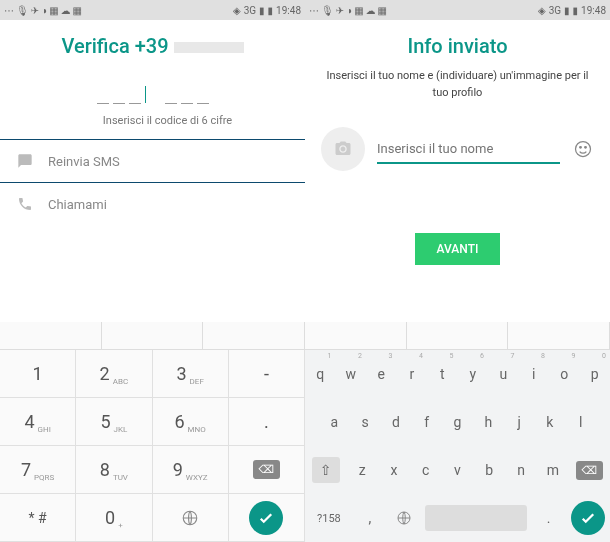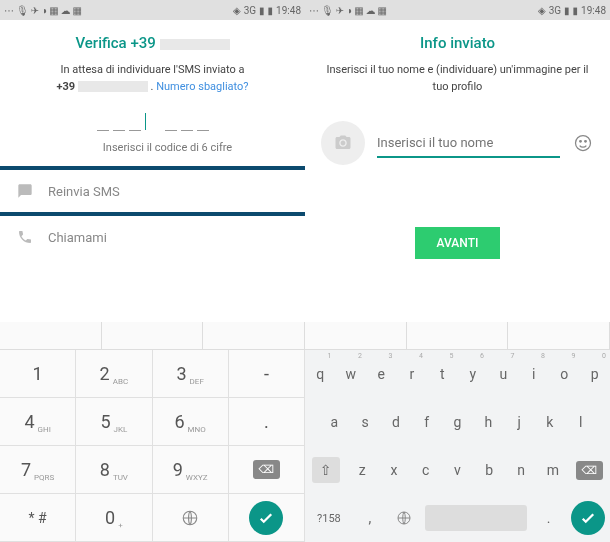--- a/index.html
+++ b/index.html
@@ -3,32 +3,32 @@
 <meta charset="utf-8">
 <style>
 * { margin: 0; padding: 0; box-sizing: border-box; font-family: -apple-system, Roboto, sans-serif; }
 body { width: 610px; height: 542px; background: #fff; overflow: hidden; }
 .container { display: flex; width: 100%; }
 .panel { width: 305px; position: relative; }
 .status-bar { height: 20px; background: #e0e0e0; display: flex; align-items: center; justify-content: space-between; padding: 0 4px; font-size: 9px; color: #666; }
 .status-icons { display: flex; gap: 2px; align-items: center; }
 .status-icons span { font-size: 10px; }
 .status-right { display: flex; gap: 3px; align-items: center; font-size: 10px; }
-.title { text-align: center; color: #0b9688; font-weight: 500; font-size: 15px; padding: 14px 6px 10px; }
+.title { text-align: center; color: #0b9688; font-weight: 500; font-size: 20px; padding: 14px 6px 10px; }
 .subtitle { text-align: center; font-size: 11px; color: #444; padding: 0 20px; line-height: 1.5; }
 .phone { font-weight: bold; }
 .masked { background: #e8e8e8; display: inline-block; width: 70px; height: 11px; vertical-align: middle; }
 .link { color: #3f8fe0; }
 .code-input-wrap { text-align: center; margin: 18px 0 6px; }
 .code-input { display: inline-flex; gap: 6px; position: relative; }
 .code-group { display: flex; gap: 4px; }
 .code-slot { width: 12px; border-bottom: 1px solid #999; height: 18px; position: relative; }
 .cursor { position: absolute; left: 48px; top: 0; width: 1px; height: 17px; background: #0b9688; }
 .code-label { text-align: center; font-size: 11px; color: #777; margin-bottom: 12px; padding-left: 30px; }
-.action-row { display: flex; align-items: center; padding: 12px 16px; border-top: 4px solid #0c4a6e; gap: 14px; color: #888; font-size: 13px; }
+.action-row { display: flex; align-items: center; padding: 12px 16px; border-top: 1px solid #0c4a6e; gap: 14px; color: #888; font-size: 13px; }
 .action-icon { width: 18px; height: 18px; display: flex; align-items: center; justify-content: center; }
 .profile-row { display: flex; align-items: center; padding: 12px 16px; gap: 12px; margin-top: 14px; }
 .avatar { width: 44px; height: 44px; border-radius: 50%; background: #eee; display: flex; align-items: center; justify-content: center; }
 .name-input { flex: 1; border: none; border-bottom: 2px solid #0b9688; padding: 6px 0; font-size: 13px; color: #ec4899; outline: none; }
 .emoji-btn { width: 22px; height: 22px; display: flex; align-items: center; justify-content: center; color: #888; }
 .next-btn { background: #2dcc70; color: #fff; border: none; padding: 9px 22px; font-size: 12px; font-weight: 500; margin: 50px auto 0; display: block; }
 .keyboard { position: absolute; bottom: 0; width: 610px; background: #f2f3f4; }
 .kb-suggest { height: 28px; background: #fafafa; border-bottom: 1px solid #ddd; display: flex; }
 .kb-suggest div { flex: 1; border-right: 1px solid #ddd; }
 .kb-area { display: flex; }
@@ -67,24 +67,20 @@
         <span>◈</span>
         <span>3G</span>
         <span>▮</span>
         <span>▮</span>
         <span>19:48</span>
       </div>
     </div>
     <div class="title">
       <span>Verifica +39</span> <span class="masked"></span>
     </div>
-    <div class="subtitle">
-      <span>In attesa di individuare l'SMS inviato a</span><br>
-      <span class="phone">+39</span> <span class="masked"></span> . <span class="link">Numero sbagliato?</span>
-    </div>
     <div class="code-input-wrap">
       <div class="code-input">
         <div class="cursor"></div>
         <div class="code-group">
           <div class="code-slot"></div>
             <div class="code-slot"></div>
             <div class="code-slot"></div>
         </div>
         <div style="width:12px"></div>
         <div class="code-group">

